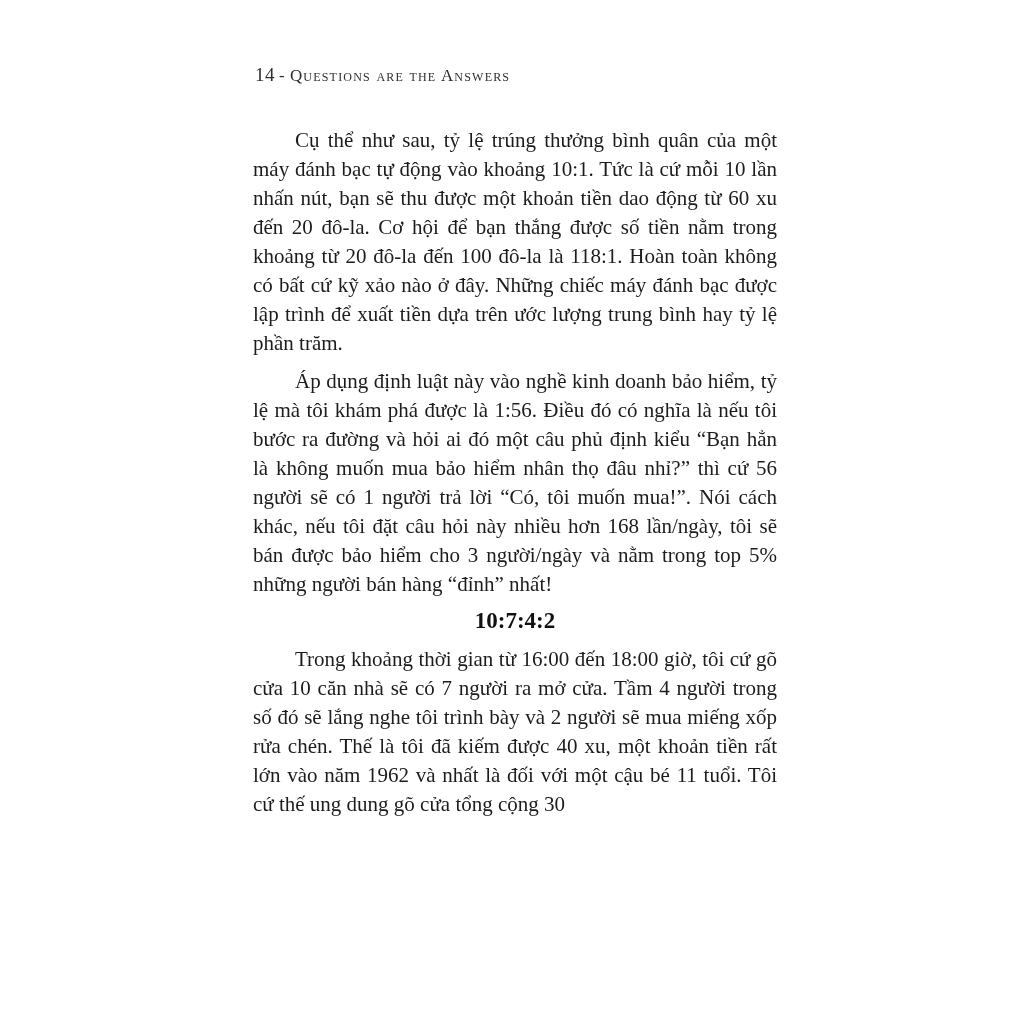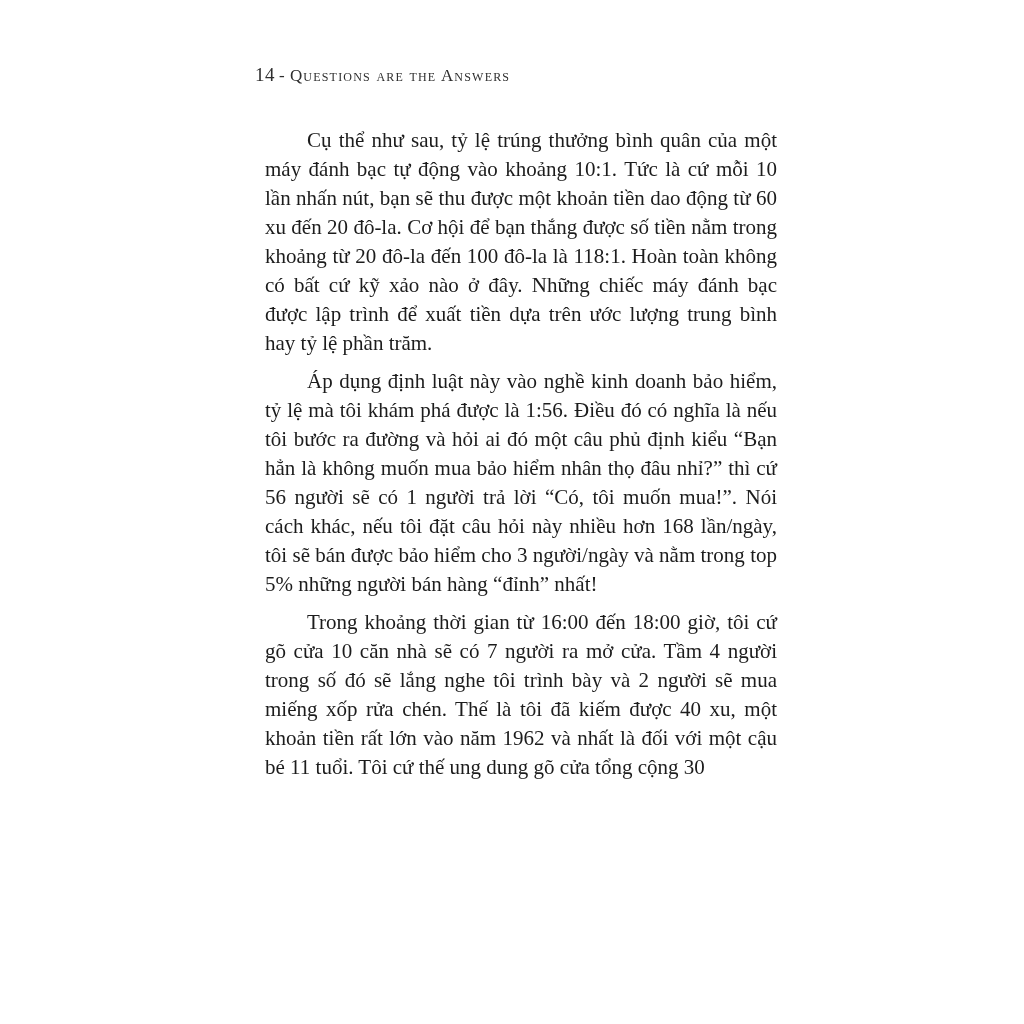--- a/index.html
+++ b/index.html
@@ -36,21 +36,21 @@
   .running-header .book-title {
     font-variant: small-caps;
   }
   .content {
     position: absolute;
     left: 253px;
     top: 126px;
     width: 524px;
   }
   .content p {
-    margin: 0 0 9px 12px;
+    margin: 0 0 9px 0;
     font-size: 21px;
     line-height: 29px;
     text-align: justify;
     text-indent: 42px;
     color: #1c1c1c;
   }
   .ratio-heading {
     margin: 7px 0 11px 0;
     font-size: 23px;
     font-weight: bold;
@@ -63,16 +63,17 @@
 
 <div class="page">
 
   <div class="running-header">
     <span class="page-num">14</span><span class="sep">-</span><span class="book-title">Questions are the Answers</span>
   </div>
 
   <div class="content">
     <p>Cụ thể như sau, tỷ lệ trúng thưởng bình quân của một máy đánh bạc tự động vào khoảng 10:1. Tức là cứ mỗi 10 lần nhấn nút, bạn sẽ thu được một khoản tiền dao động từ 60 xu đến 20 đô-la. Cơ hội để bạn thắng được số tiền nằm trong khoảng từ 20 đô-la đến 100 đô-la là 118:1. Hoàn toàn không có bất cứ kỹ xảo nào ở đây. Những chiếc máy đánh bạc được lập trình để xuất tiền dựa trên ước lượng trung bình hay tỷ lệ phần trăm.</p>
     <p>Áp dụng định luật này vào nghề kinh doanh bảo hiểm, tỷ lệ mà tôi khám phá được là 1:56. Điều đó có nghĩa là nếu tôi bước ra đường và hỏi ai đó một câu phủ định kiểu “Bạn hẳn là không muốn mua bảo hiểm nhân thọ đâu nhỉ?” thì cứ 56 người sẽ có 1 người trả lời “Có, tôi muốn mua!”. Nói cách khác, nếu tôi đặt câu hỏi này nhiều hơn 168 lần/ngày, tôi sẽ bán được bảo hiểm cho 3 người/ngày và nằm trong top 5% những người bán hàng “đỉnh” nhất!</p>
+    <div class="ratio-heading">10:7:4:2</div>
     <p>Trong khoảng thời gian từ 16:00 đến 18:00 giờ, tôi cứ gõ cửa 10 căn nhà sẽ có 7 người ra mở cửa. Tầm 4 người trong số đó sẽ lắng nghe tôi trình bày và 2 người sẽ mua miếng xốp rửa chén. Thế là tôi đã kiếm được 40 xu, một khoản tiền rất lớn vào năm 1962 và nhất là đối với một cậu bé 11 tuổi. Tôi cứ thế ung dung gõ cửa tổng cộng 30</p>
   </div>
 
 </div>
 
 </body></html>

